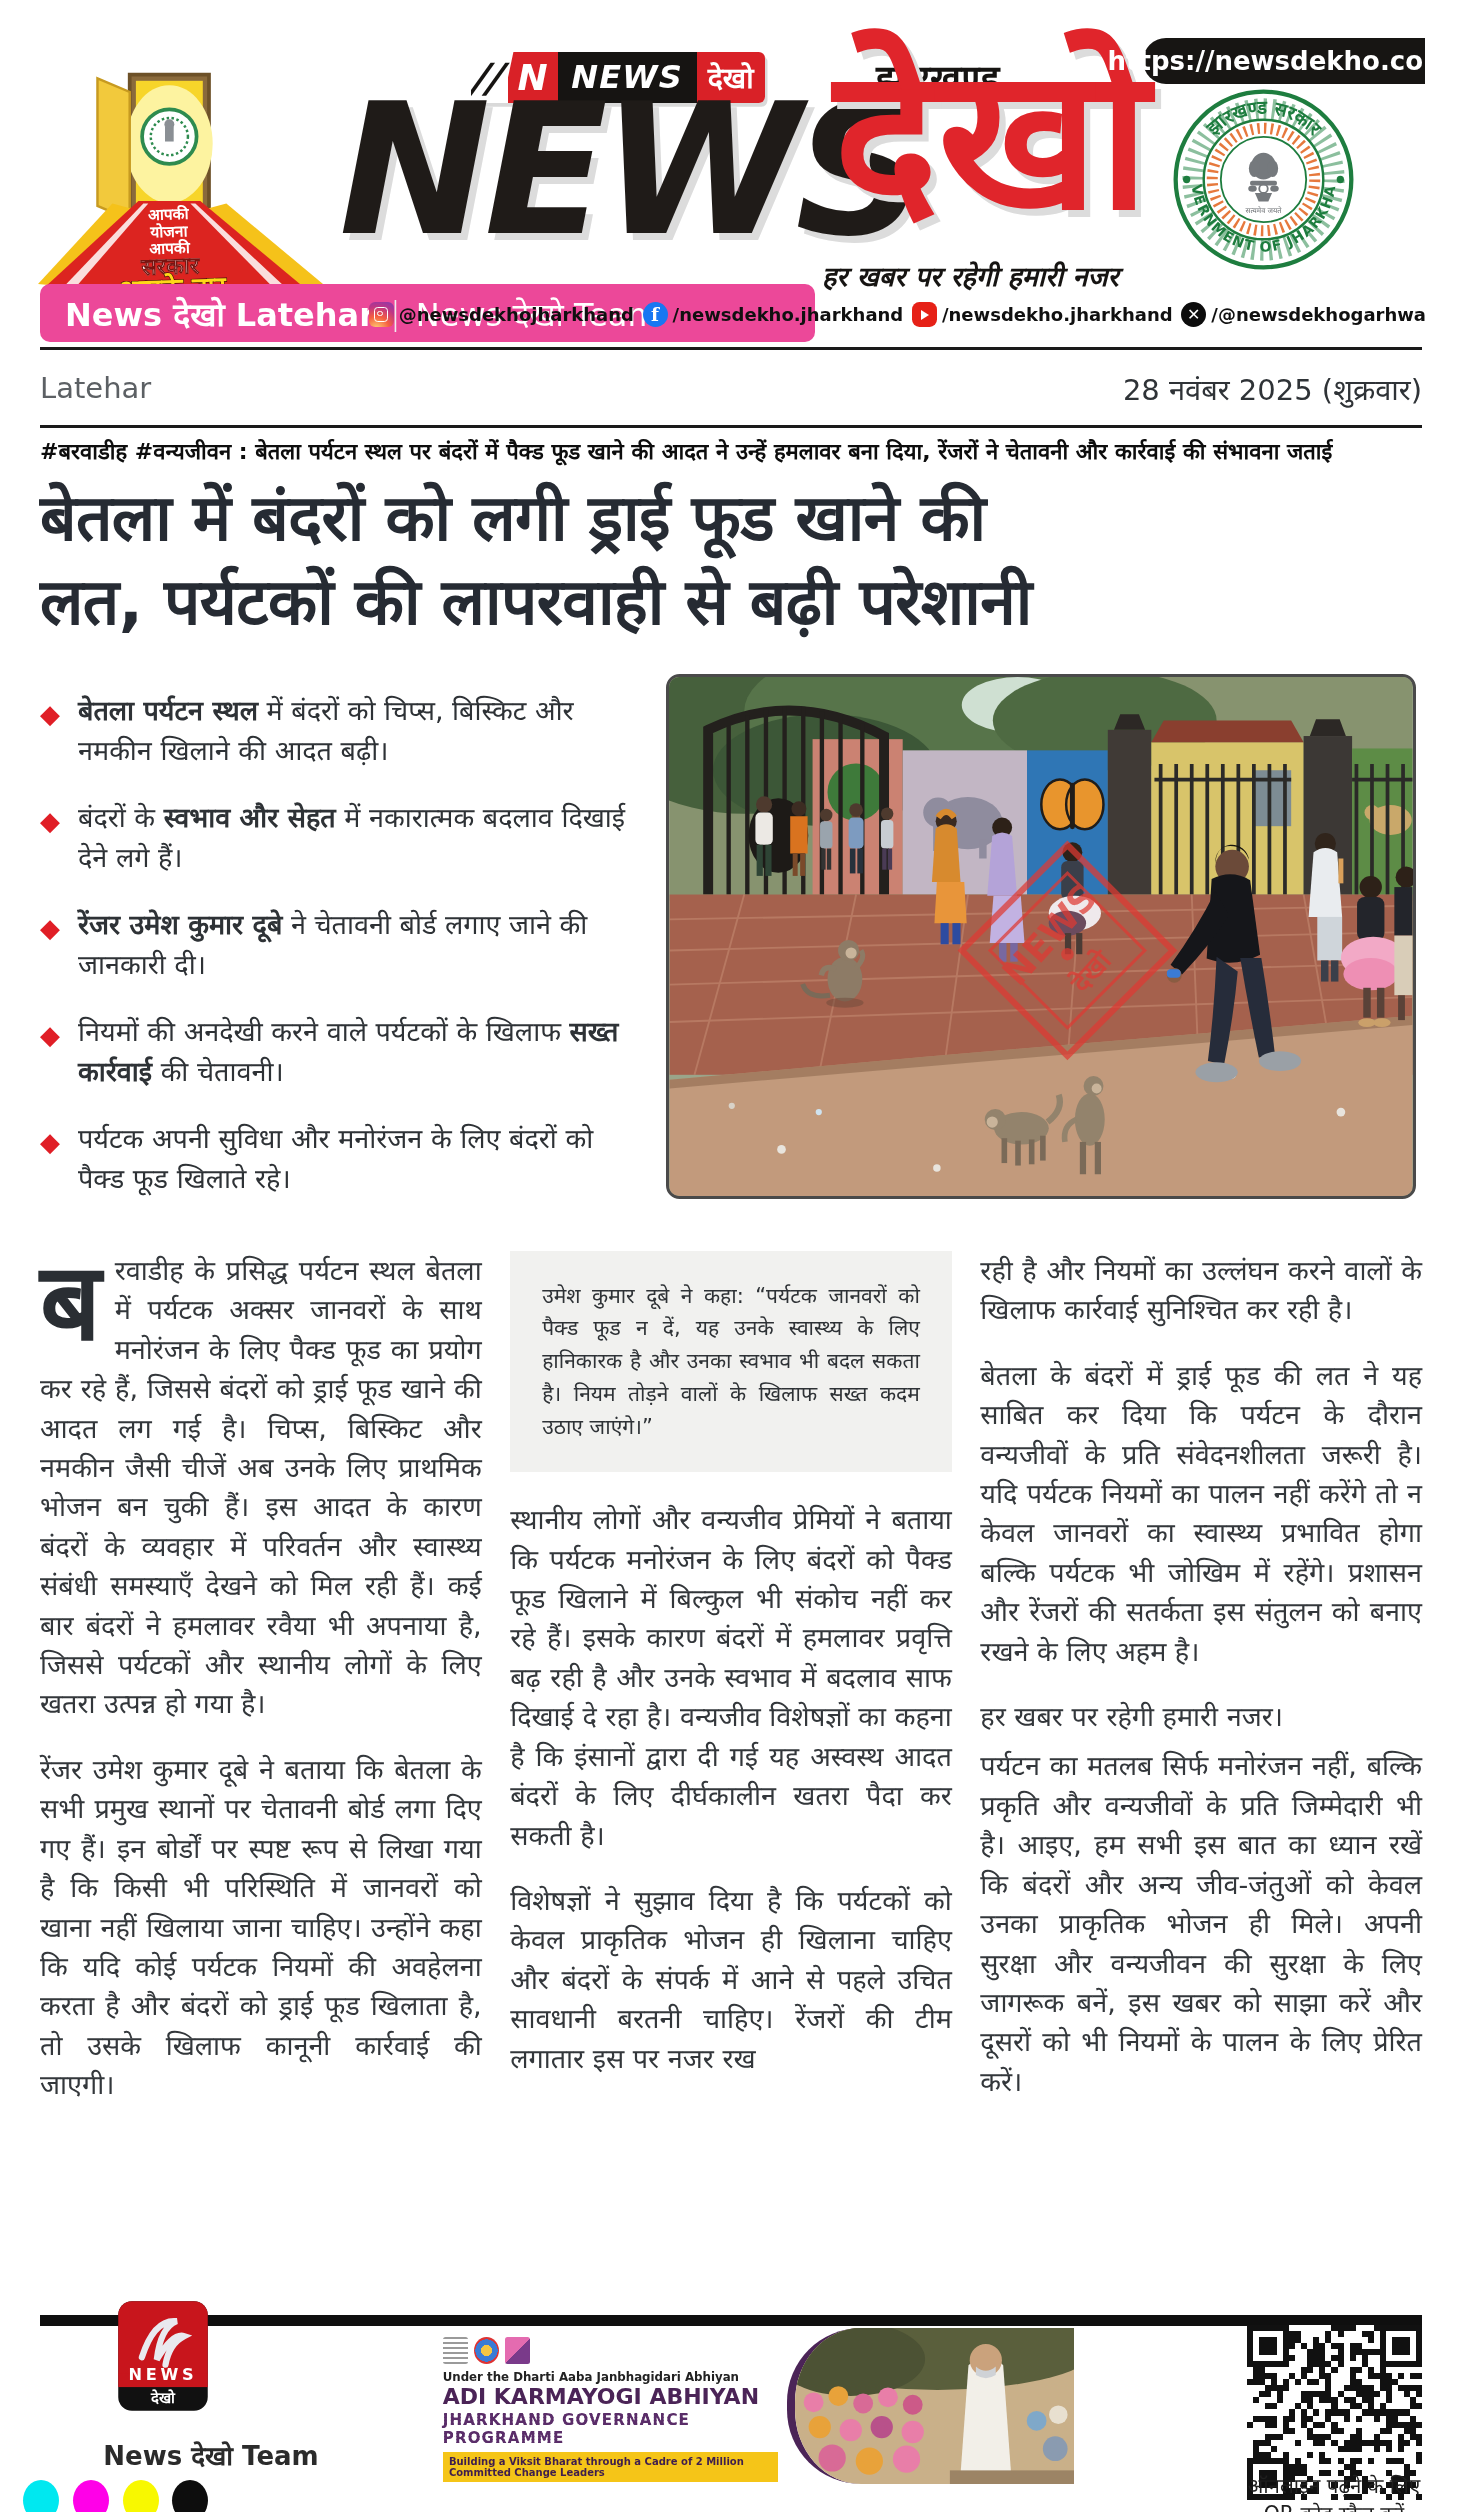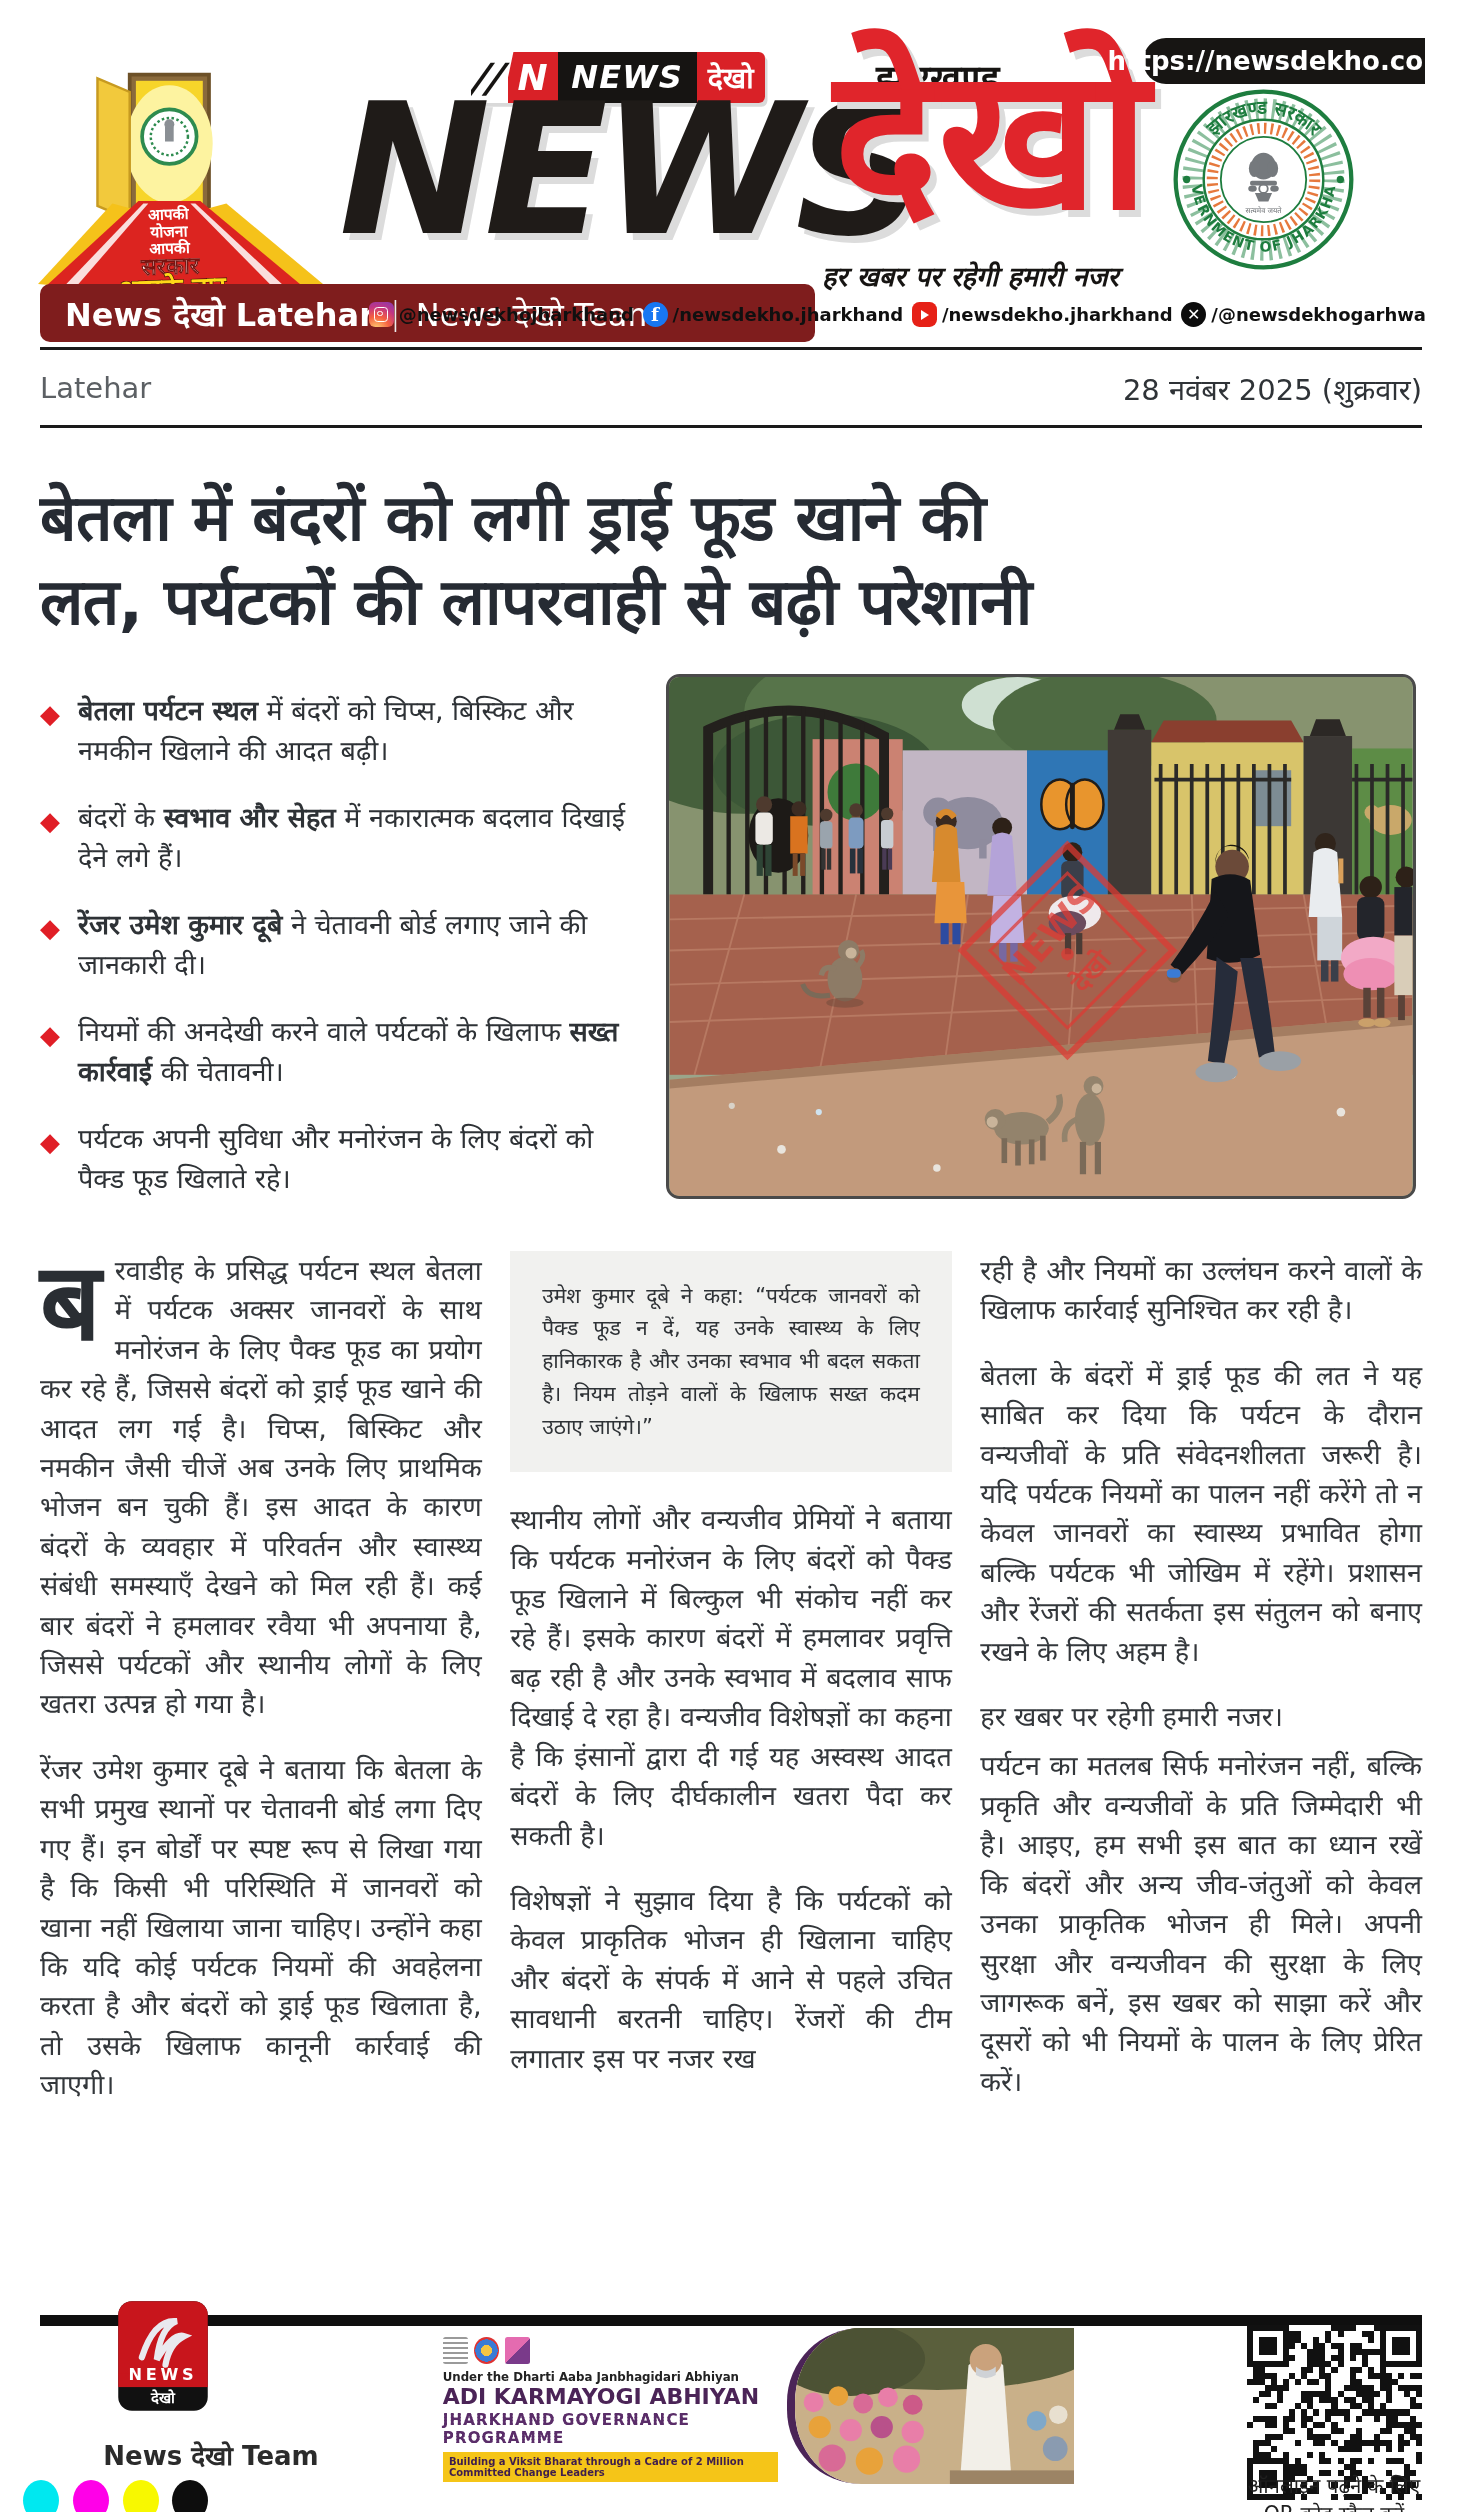--- a/index.html
+++ b/index.html
@@ -17,21 +17,21 @@
   #logo-badge .newsbox{background:#161412;color:#fff;font-size:32px;display:flex;align-items:center;padding:0 13.6px;letter-spacing:1.2px;}
   #logo-badge .dekhobox{background:#d92127;color:#fff;font-size:28.5px;display:flex;align-items:center;padding:0 11px;font-style:normal;}
   #big-news{position:absolute;left:-5px;top:32px;font-size:181px;line-height:1;font-weight:bold;font-style:italic;
             color:#1f1b18;letter-spacing:-6.2px;text-shadow:6.2px 7.4px 0 #dcdcdc;}
   #big-dekho{position:absolute;left:490px;top:-7.4px;font-size:196px;line-height:1;font-weight:bold;
              color:#e0252b;text-shadow:6.2px 7.4px 0 #dcdcdc;}
   #state-label{position:absolute;left:532px;top:2.5px;font-size:38px;font-weight:bold;color:#161412;}
   #logo-tagline{position:absolute;left:478px;top:209px;font-size:27px;font-weight:bold;font-style:italic;color:#161412;}
   #seal-box{left:1172px;top:88px;width:183px;height:183px;}
   #standee-box{left:38px;top:57px;width:285px;height:231px;}
-  #black-bar{left:40px;top:284px;width:775px;height:58px;background:#7f1d1d;border-radius:10px;
+  #black-bar{left:40px;top:284px;width:775px;height:58px;background:#ec4899;border-radius:10px;
              display:flex;align-items:center;color:#fff;font-size:32px;padding-left:25px;box-sizing:border-box;}
   #black-bar .bold{font-weight:bold;}
   #black-bar .div{margin:0 15px;font-weight:300;color:#eee;}
   #black-bar .lt{font-weight:400;}
   #social-row{left:840px;top:292px;width:586px;height:45px;display:flex;align-items:center;justify-content:flex-end;gap:8.7px;}
   .social-item{display:flex;align-items:center;gap:5px;font-size:18px;font-weight:bold;color:#101010;}
   .sicon{width:25px;height:25px;border-radius:6.2px;display:flex;align-items:center;justify-content:center;color:#fff;font-weight:bold;flex:0 0 auto;}
   .ig{background:radial-gradient(circle at 30% 110%,#ffd776 0%,#f56040 40%,#c13584 70%,#833ab4 100%);}
   .ig .cam{width:12.4px;height:12.4px;border:1.9px solid #fff;border-radius:3.7px;position:relative;}
   .ig .cam::after{content:"";position:absolute;left:2.5px;top:2.5px;width:3.7px;height:3.7px;border:1.9px solid #fff;border-radius:50%;}
@@ -198,20 +198,21 @@
     </div>
   </div>
 
   <div class="abs rule" style="top:347px"></div>
   <div class="abs" id="meta-row">
     <span id="meta-loc">Latehar</span>
     <span id="meta-date">28 नवंबर 2025 (शुक्रवार)</span>
   </div>
   <div class="abs rule" style="top:425px"></div>
 
+  <div class="abs" id="kicker">#बरवाडीह #वन्यजीवन : बेतला पर्यटन स्थल पर बंदरों में पैक्ड फूड खाने की आदत ने उन्हें हमलावर बना दिया, रेंजरों ने चेतावनी और कार्रवाई की संभावना जताई</div>
   <div class="abs" id="headline">
     <div>बेतला में बंदरों को लगी ड्राई फूड खाने की</div>
     <div>लत, पर्यटकों की लापरवाही से बढ़ी परेशानी</div>
   </div>
 
   <div class="abs" id="lead">
     <div id="bullets">
       <div class="bullet">
         <span class="dmd">◆</span>
         <span class="bold">बेतला पर्यटन स्थल</span><span> में बंदरों को चिप्स, बिस्किट और नमकीन खिलाने की आदत बढ़ी।</span>

